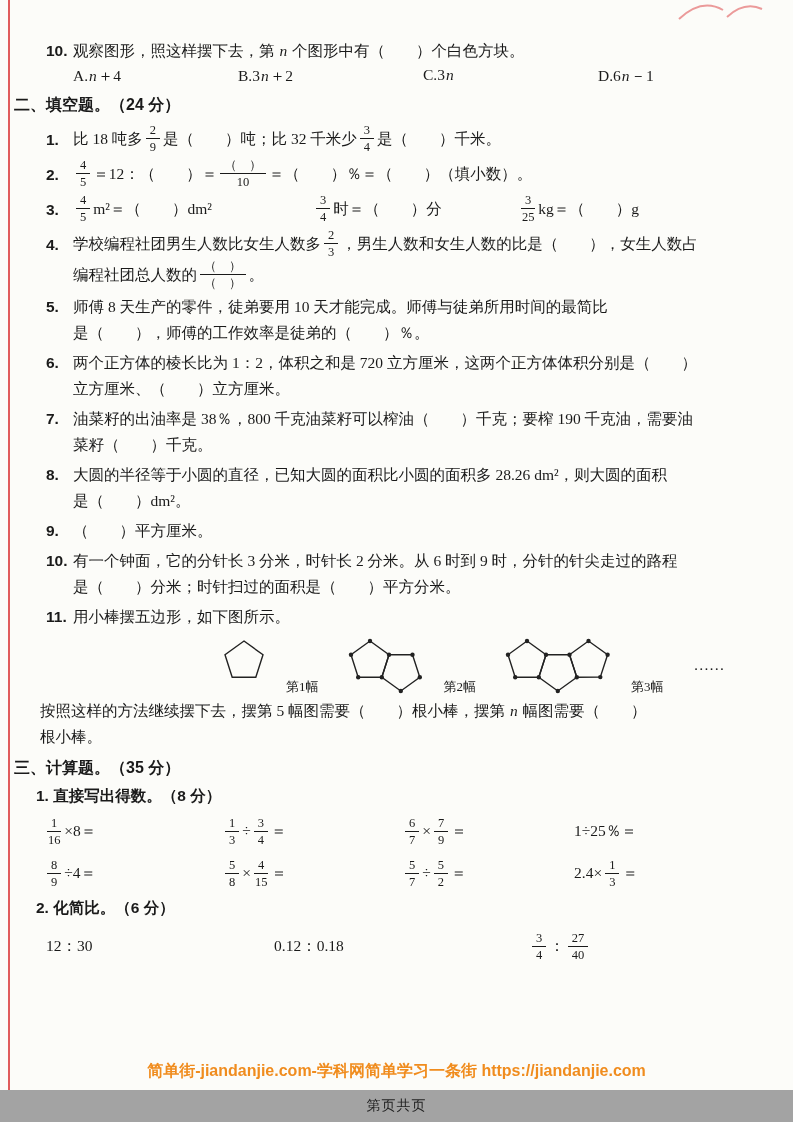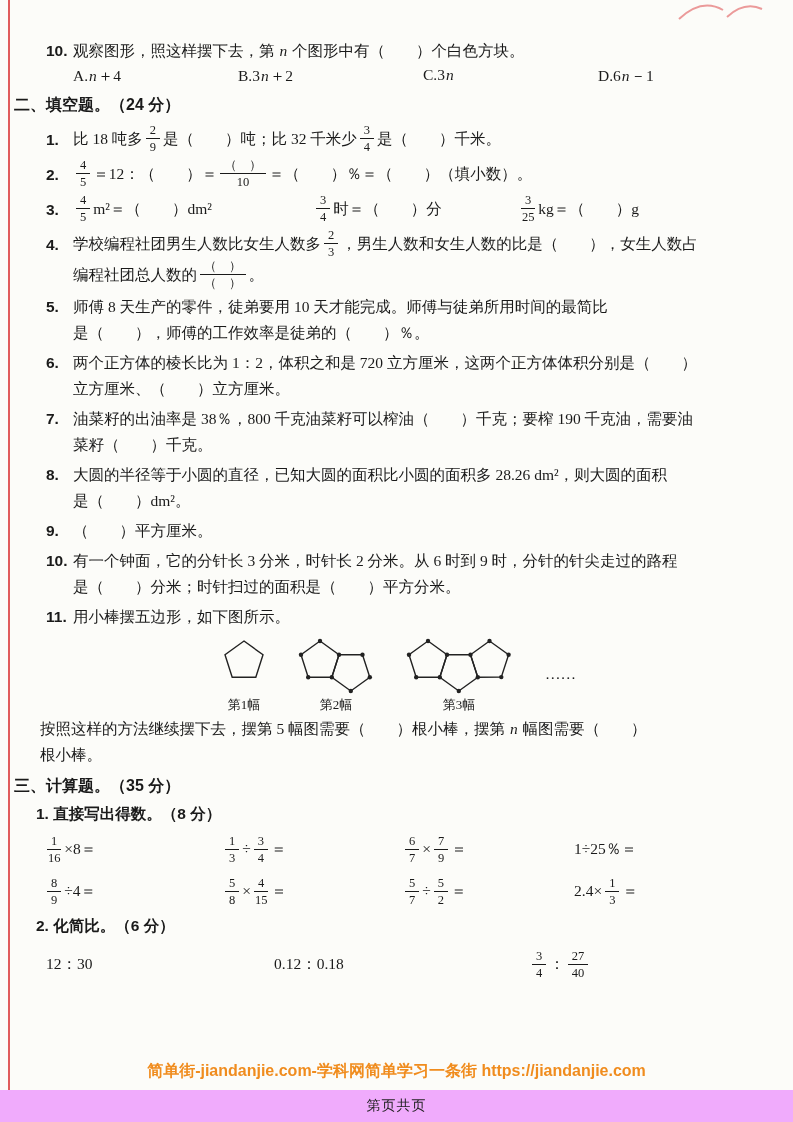--- a/index.html
+++ b/index.html
@@ -38,39 +38,39 @@
   .var { font-style:italic; padding:0 1px; font-family:"Liberation Serif", serif; }
 
   .optrow { display:grid; grid-template-columns:165px 185px 175px 1fr; margin-top:2px; }
   .opt { display:inline-flex; align-items:baseline; }
 
   .cols { display:flex; align-items:center; }
   .col { display:inline-flex; align-items:center; }
   .col.c1 { width:240px; } .col.c2 { width:205px; }
 
   .figrow { display:flex; align-items:flex-end; gap:26px; margin:4px 0 2px 205px; }
-  .figblock { display:flex; flex-direction:column; align-items:center; gap:0; }
+  .figblock { display:flex; flex-direction:row; align-items:flex-end; gap:17px; }
   .figblock figcaption { font-size:13px; }
   .figell { align-self:center; margin-left:4px; }
   .closing { margin-left:26px;text-align:center; }
 
   .exprgrid { display:grid; grid-template-columns:178px 180px 172px 1fr; row-gap:6px; padding-left:30px; margin:6px 0 4px 0; }
   .expr { display:inline-flex; align-items:center; min-height:36px; }
 
   .simprow { display:flex; padding-left:32px; margin-top:8px; }
   .simp { display:inline-flex; align-items:center; min-height:38px; }
   .simp.s1 { width:228px; } .simp.s2 { width:255px; }
 
   .footer-link {
     position:absolute; left:0; right:0; bottom:40px; text-align:center;
     color:#f08c1e; font-size:16px; font-weight:bold;
     font-family:"Liberation Sans", sans-serif;
   }
   .footer-bar {
-    position:absolute; left:0; right:0; bottom:0; height:32px; background:#f0abfc;
+    position:absolute; left:0; right:0; bottom:0; height:32px; background:#a3a3a3;
     display:flex; align-items:center; justify-content:center;
     font-size:14px; color:#222; letter-spacing:1px;
   }
 </style>
 </head>
 <body>
 
 <div class="page">
   <div class="red-line"></div>
   <svg class="red-scribble" width="90" height="24" viewBox="0 0 90 24">

